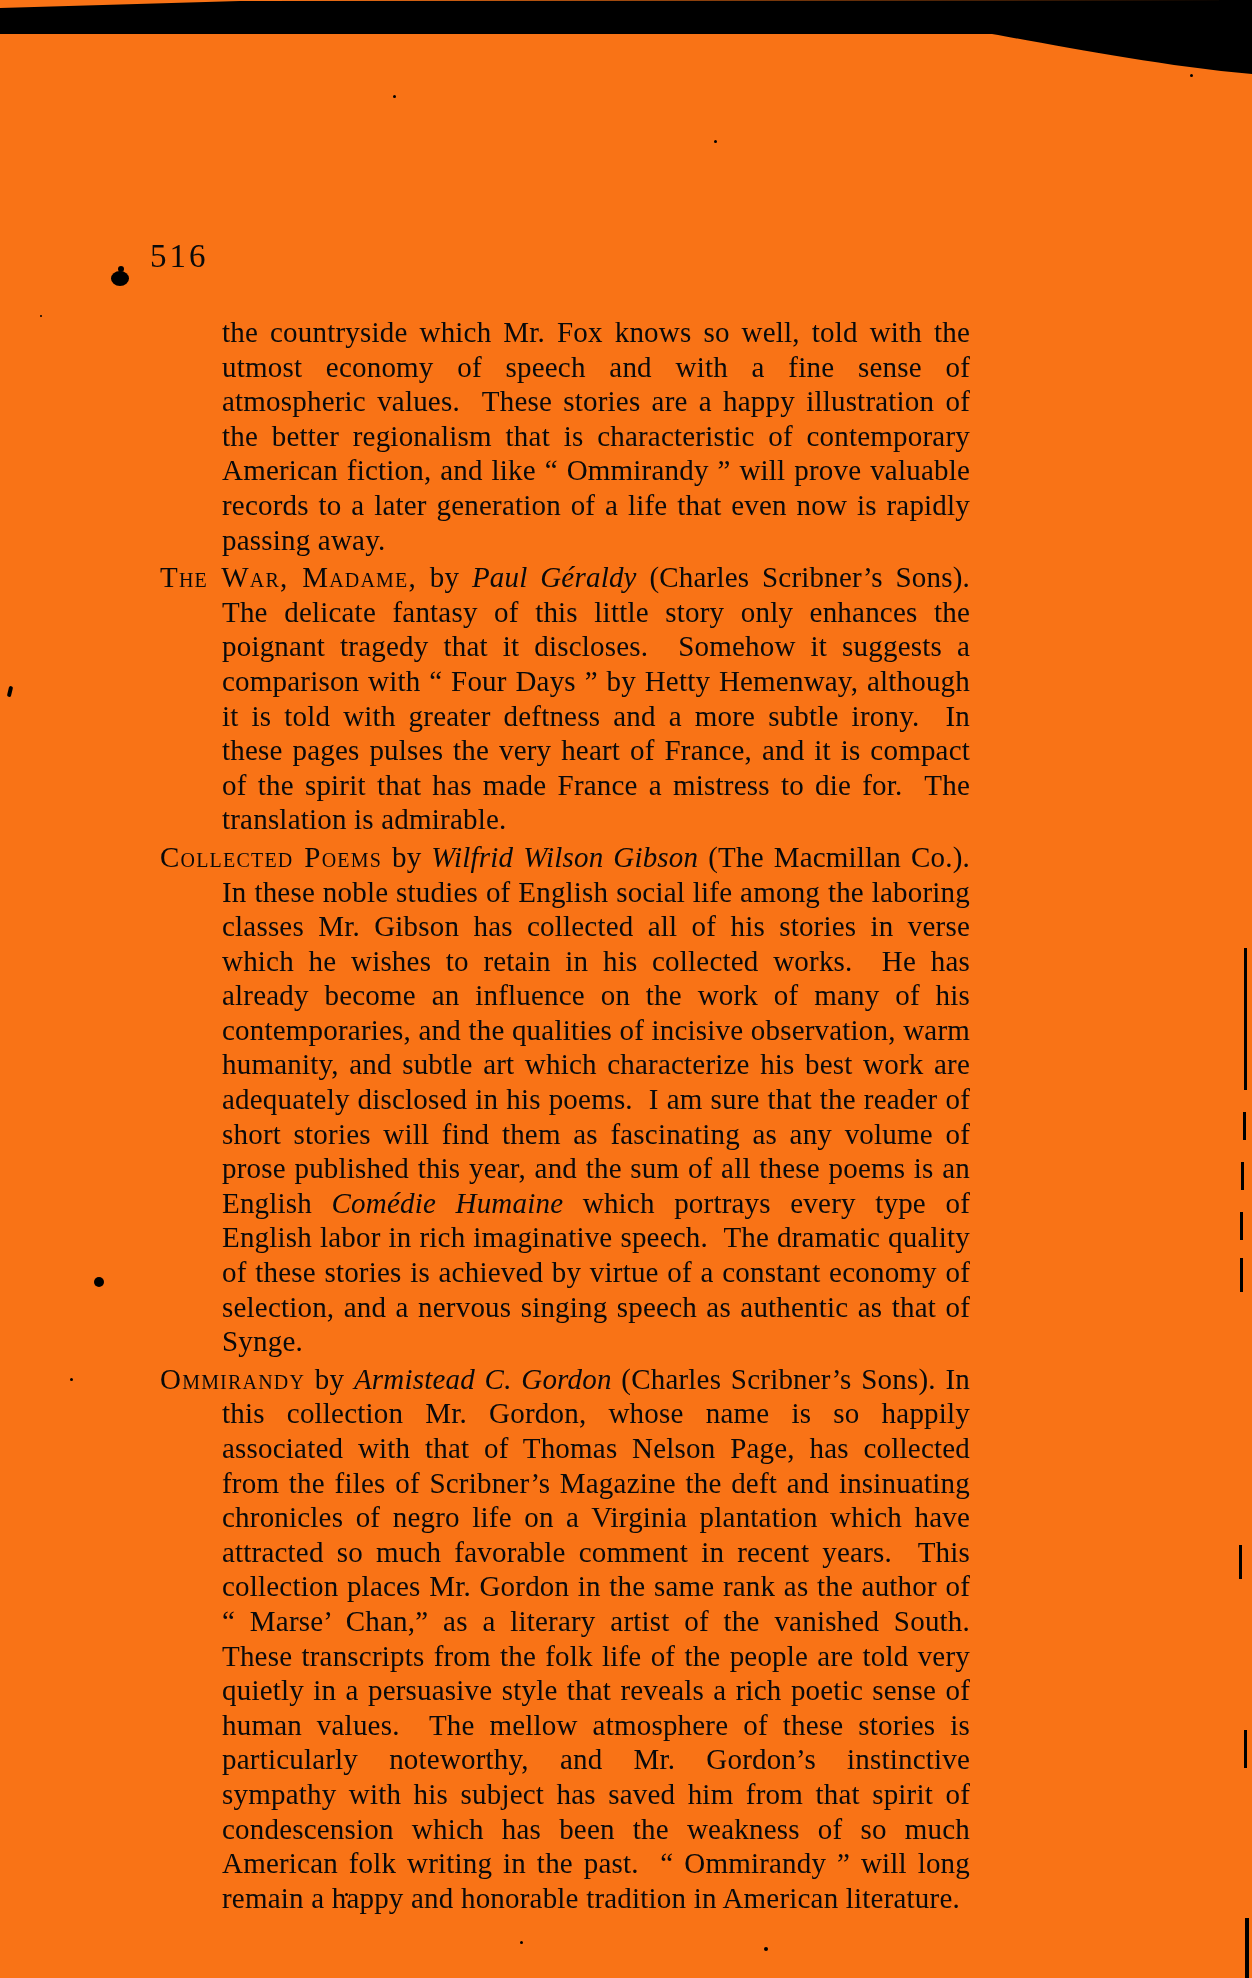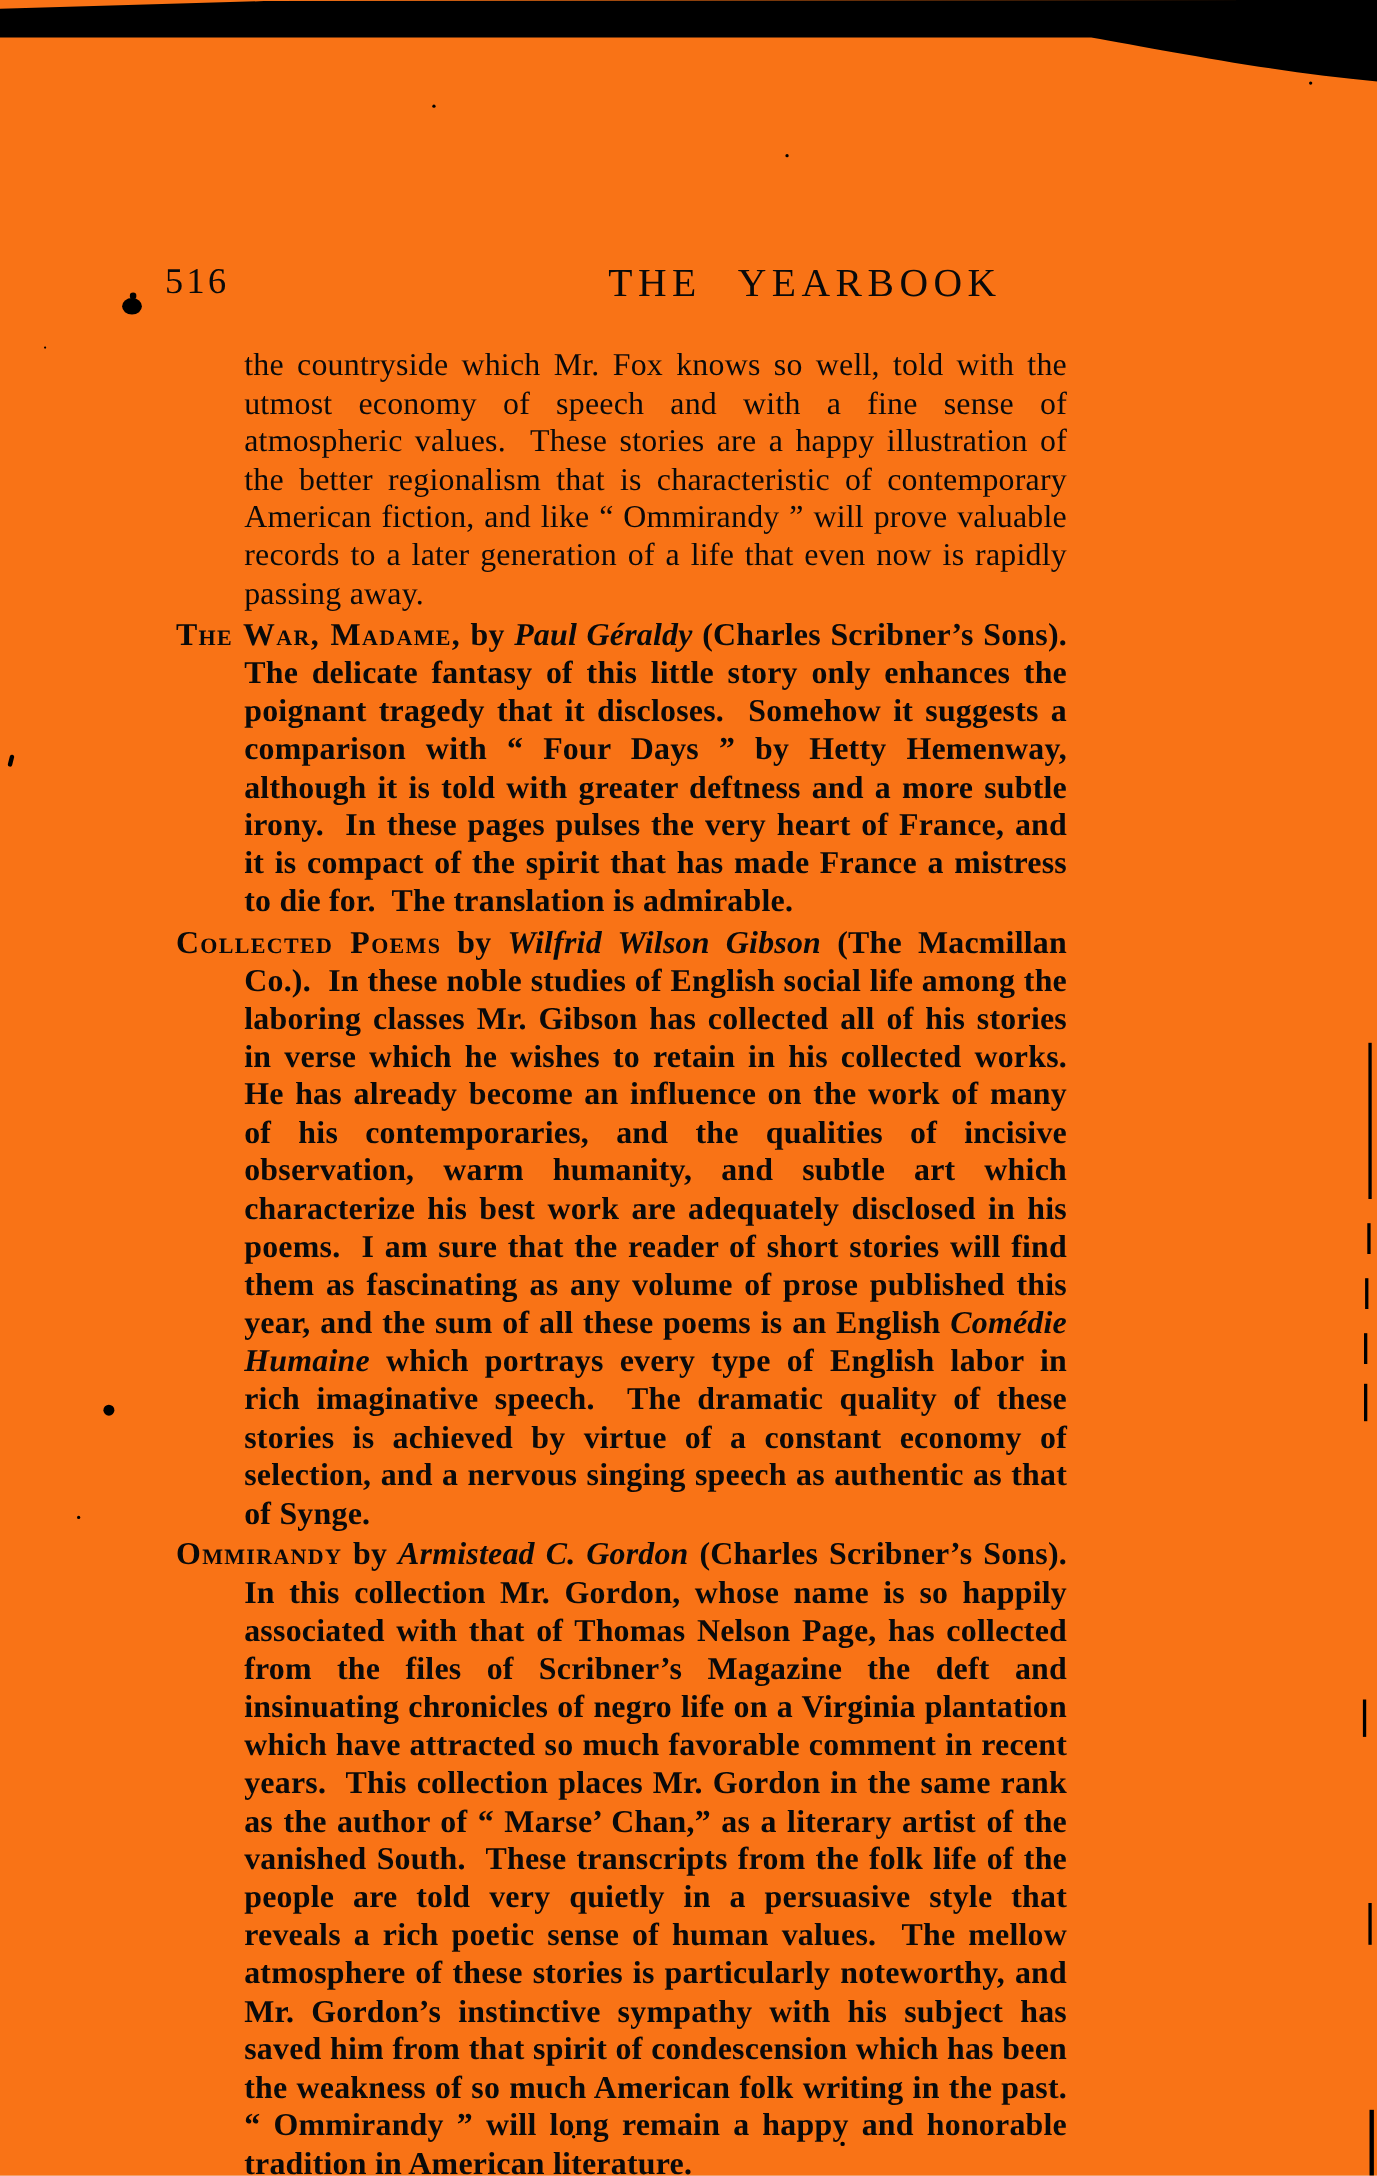--- a/index.html
+++ b/index.html
@@ -17,40 +17,39 @@
   .pagehead{position:absolute;top:236px;left:0;width:100%;height:48px;}
   .pagenum{position:absolute;left:150px;top:2px;font-size:33px;letter-spacing:3px;}
   .booktitle{position:absolute;left:553px;top:0;font-size:36px;letter-spacing:5px;word-spacing:20px;}
   
   .textblock{
     position:absolute;left:222px;top:315px;width:748px;
     font-size:29px;line-height:34.6px;
     text-align:justify;letter-spacing:0.2px;
   }
   .entry{margin:0 0 3px 0;white-space:pre-wrap;}
-  .entry.hanging{text-indent:-62px;font-weight:bold;}
+  .entry.hanging{text-indent:-62px;}
   .run-smallcaps{font-variant:small-caps;letter-spacing:1.2px;}
   .run-italic{font-style:italic;}
   .run-normal{}
   
   .art{position:absolute;background:#000;}
   .round{border-radius:50%;}
 </style>
 </head>
 <body>
 
 <div class="page">
 
   <svg class="topbar" viewBox="0 0 1252 80" preserveAspectRatio="none" aria-hidden="true">
     <path d="M0,8 L240,1 L1252,0 L1252,74 C1160,66 1055,45 992,34 L0,34 Z" fill="#000"></path>
   </svg>
 
   <div class="pagehead">
     <span class="pagenum">516</span>
-    <span class="booktitle">THE YEARBOOK</span>
   </div>
 
   <div class="textblock" id="textblock">
       <p class="entry"><span class="run-normal">the countryside which Mr. Fox knows so well, told with the utmost economy of speech and with a fine sense of atmospheric values.  These stories are a happy illustration of the better regionalism that is characteristic of contemporary American fiction, and like “ Ommirandy ” will prove valuable records to a later generation of a life that even now is rapidly passing away.</span></p>
       <p class="entry hanging"><span class="run-smallcaps">The War, Madame,</span><span class="run-normal"> by </span><span class="run-italic">Paul Géraldy</span><span class="run-normal"> (Charles Scribner’s Sons).  The delicate fantasy of this little story only enhances the poignant tragedy that it discloses.  Somehow it suggests a comparison with “ Four Days ” by Hetty Hemenway, although it is told with greater deftness and a more subtle irony.  In these pages pulses the very heart of France, and it is compact of the spirit that has made France a mistress to die for.  The translation is admirable.</span></p>
       <p class="entry hanging"><span class="run-smallcaps">Collected Poems</span><span class="run-normal"> by </span><span class="run-italic">Wilfrid Wilson Gibson</span><span class="run-normal"> (The Macmillan Co.).  In these noble studies of English social life among the laboring classes Mr. Gibson has collected all of his stories in verse which he wishes to retain in his collected works.  He has already become an influence on the work of many of his contemporaries, and the qualities of incisive observation, warm humanity, and subtle art which characterize his best work are adequately disclosed in his poems.  I am sure that the reader of short stories will find them as fascinating as any volume of prose published this year, and the sum of all these poems is an English </span><span class="run-italic">Comédie Humaine</span><span class="run-normal"> which portrays every type of English labor in rich imaginative speech.  The dramatic quality of these stories is achieved by virtue of a constant economy of selection, and a nervous singing speech as authentic as that of Synge.</span></p>
       <p class="entry hanging"><span class="run-smallcaps">Ommirandy</span><span class="run-normal"> by </span><span class="run-italic">Armistead C. Gordon</span><span class="run-normal"> (Charles Scribner’s Sons). In this collection Mr. Gordon, whose name is so happily associated with that of Thomas Nelson Page, has collected from the files of Scribner’s Magazine the deft and insinuating chronicles of negro life on a Virginia plantation which have attracted so much favorable comment in recent years.  This collection places Mr. Gordon in the same rank as the author of “ Marse’ Chan,” as a literary artist of the vanished South.  These transcripts from the folk life of the people are told very quietly in a persuasive style that reveals a rich poetic sense of human values.  The mellow atmosphere of these stories is particularly noteworthy, and Mr. Gordon’s instinctive sympathy with his subject has saved him from that spirit of condescension which has been the weakness of so much American folk writing in the past.  “ Ommirandy ” will long remain a happy and honorable tradition in American literature.</span></p>
     </div>
 
   <div class="art round" style="left:111px;top:271px;width:18px;height:15px;"></div>

